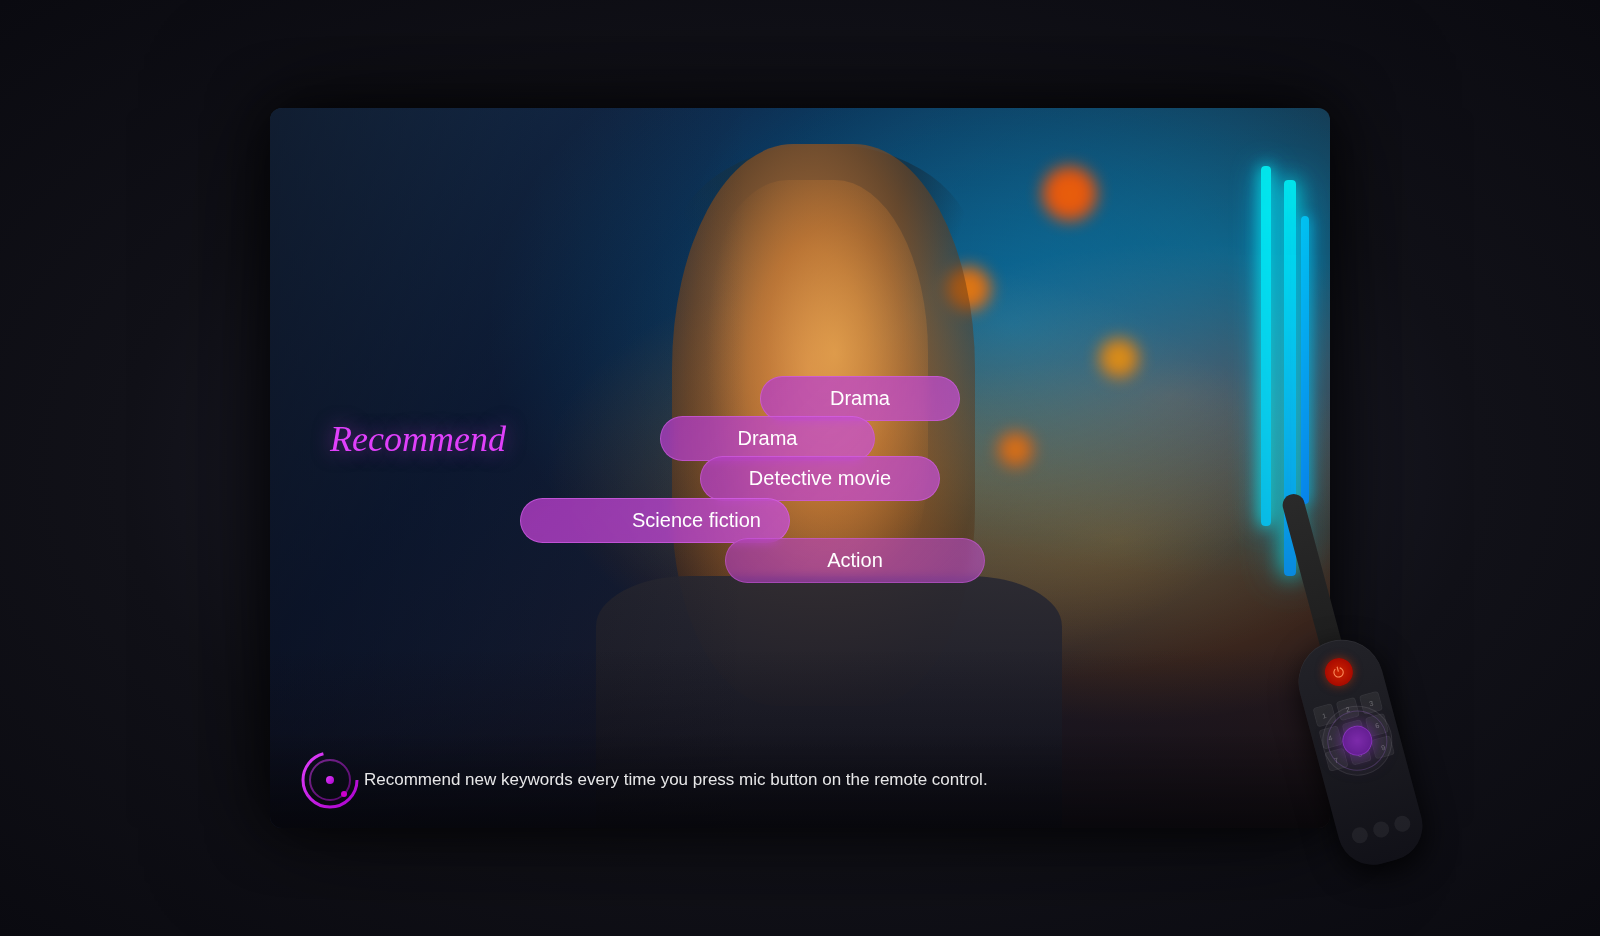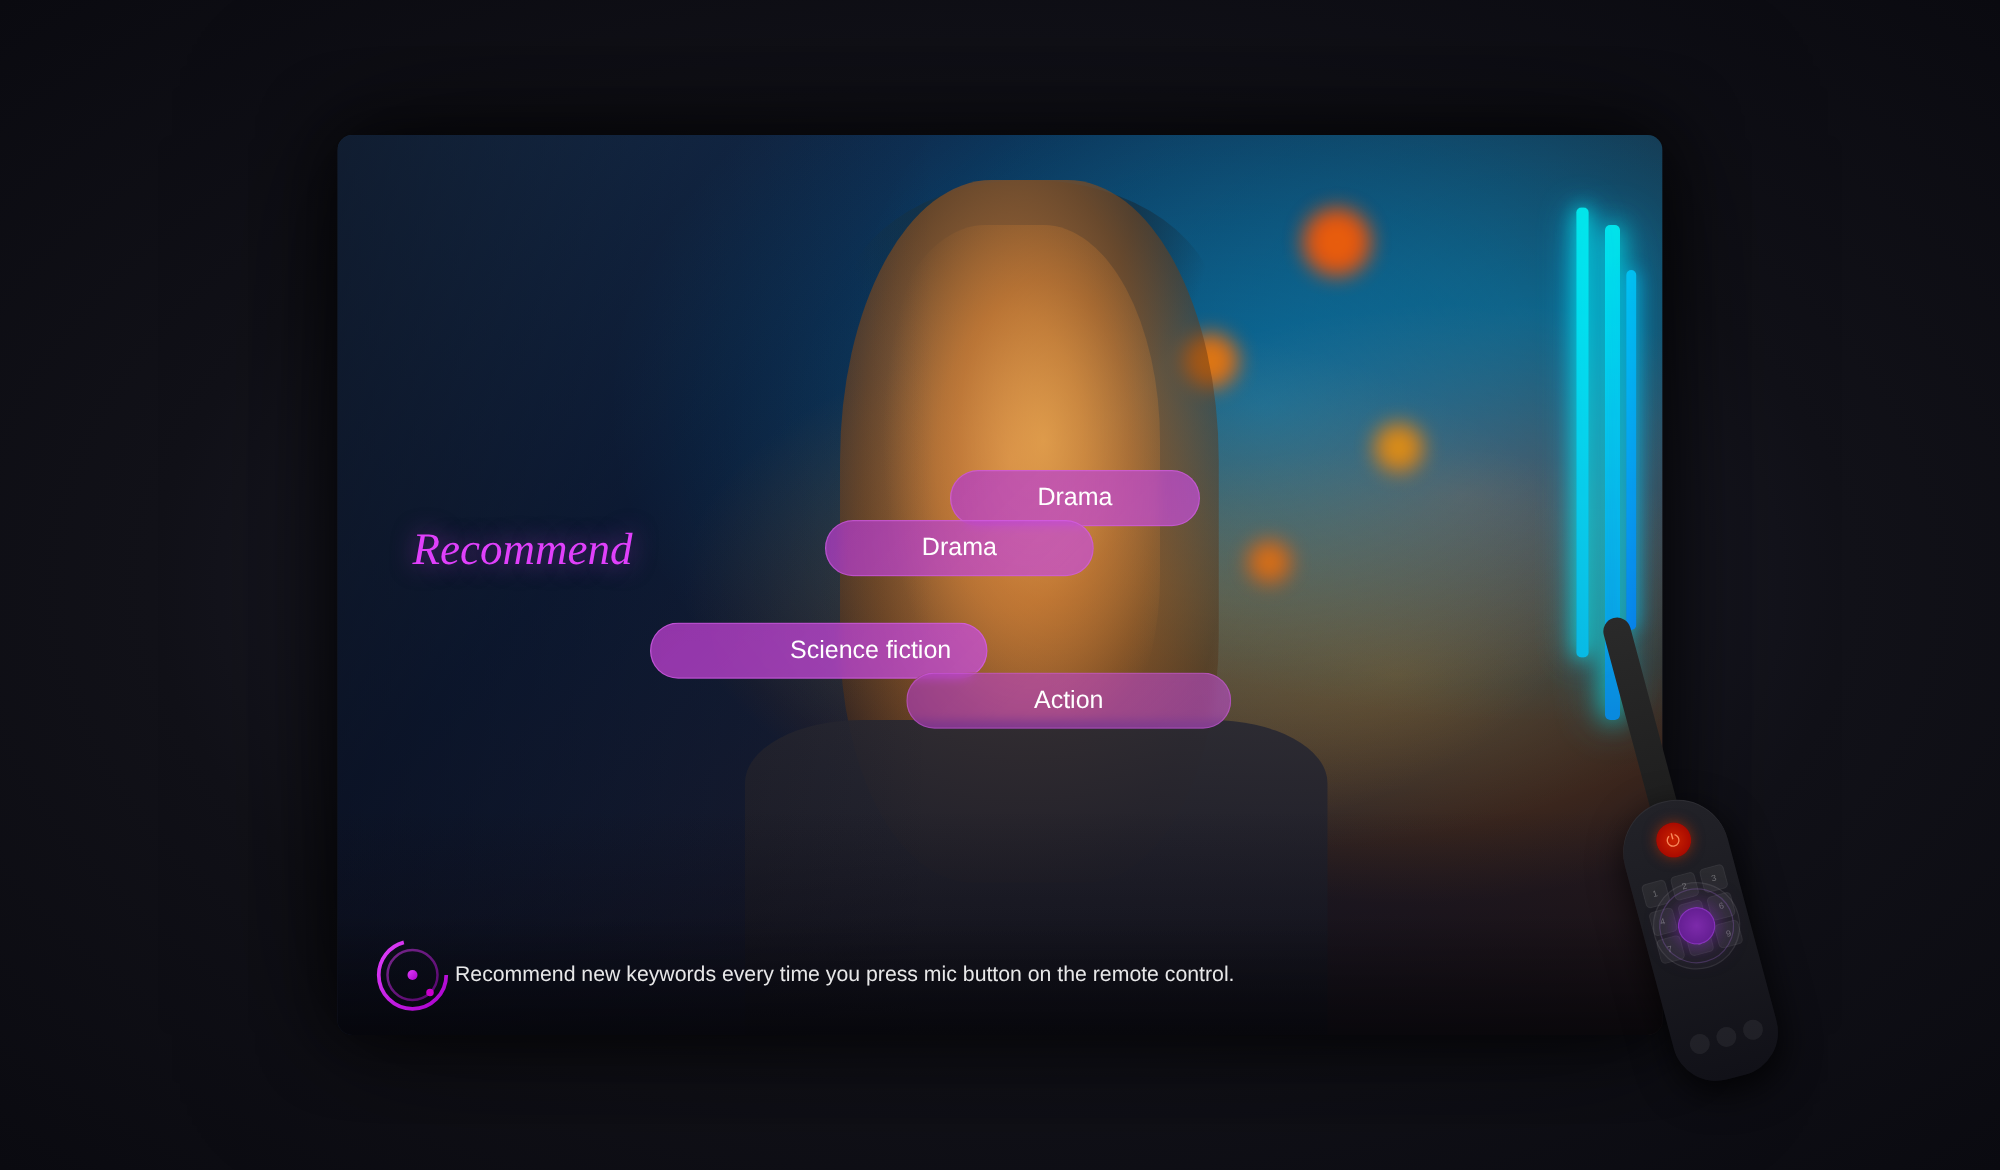--- a/index.html
+++ b/index.html
@@ -489,20 +489,21 @@
 
     <div class="left-overlay"></div>
     <div class="bottom-overlay"></div>
 
     <div class="ui-overlay">
 
       <div class="recommend-label">Recommend</div>
 
       <div class="keyword-bubble bubble-drama">Drama</div>
       <div class="keyword-bubble bubble-action">Drama</div>
+      <div class="keyword-bubble bubble-detective">Detective movie</div>
       <div class="keyword-bubble bubble-scifi">Science fiction</div>
       <div class="keyword-bubble bubble-trailer">Action</div>
 
       <div class="bottom-bar">
         <div class="mic-logo">
           <svg viewBox="0 0 60 60" xmlns="http://www.w3.org/2000/svg">
             <defs>
               <linearGradient id="micGrad" x1="0%" y1="0%" x2="100%" y2="100%">
                 <stop offset="0%" style="stop-color:#e040fb;stop-opacity:1"></stop>
                 <stop offset="100%" style="stop-color:#aa00cc;stop-opacity:1"></stop>

